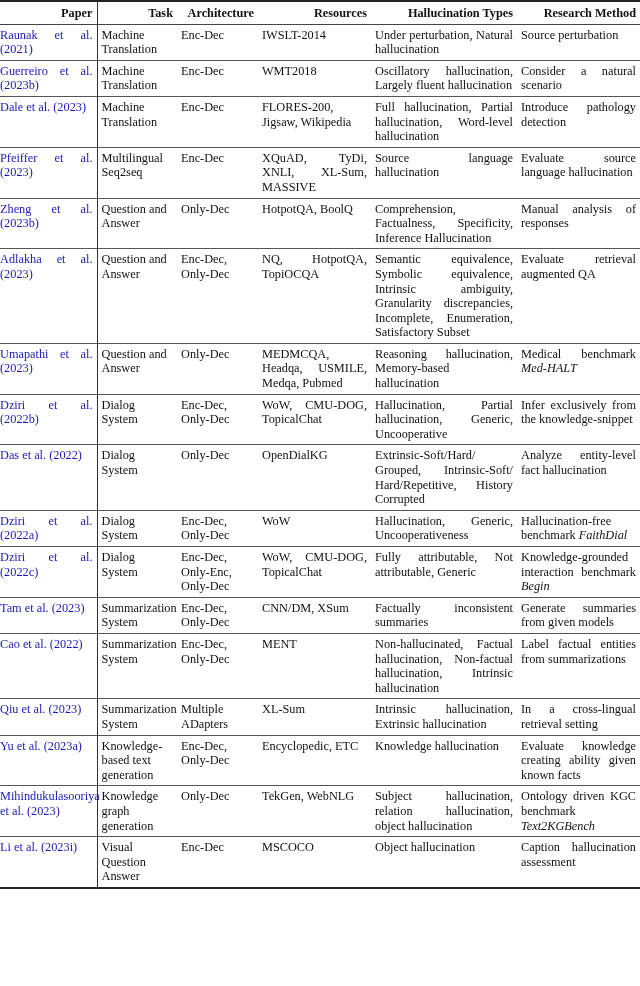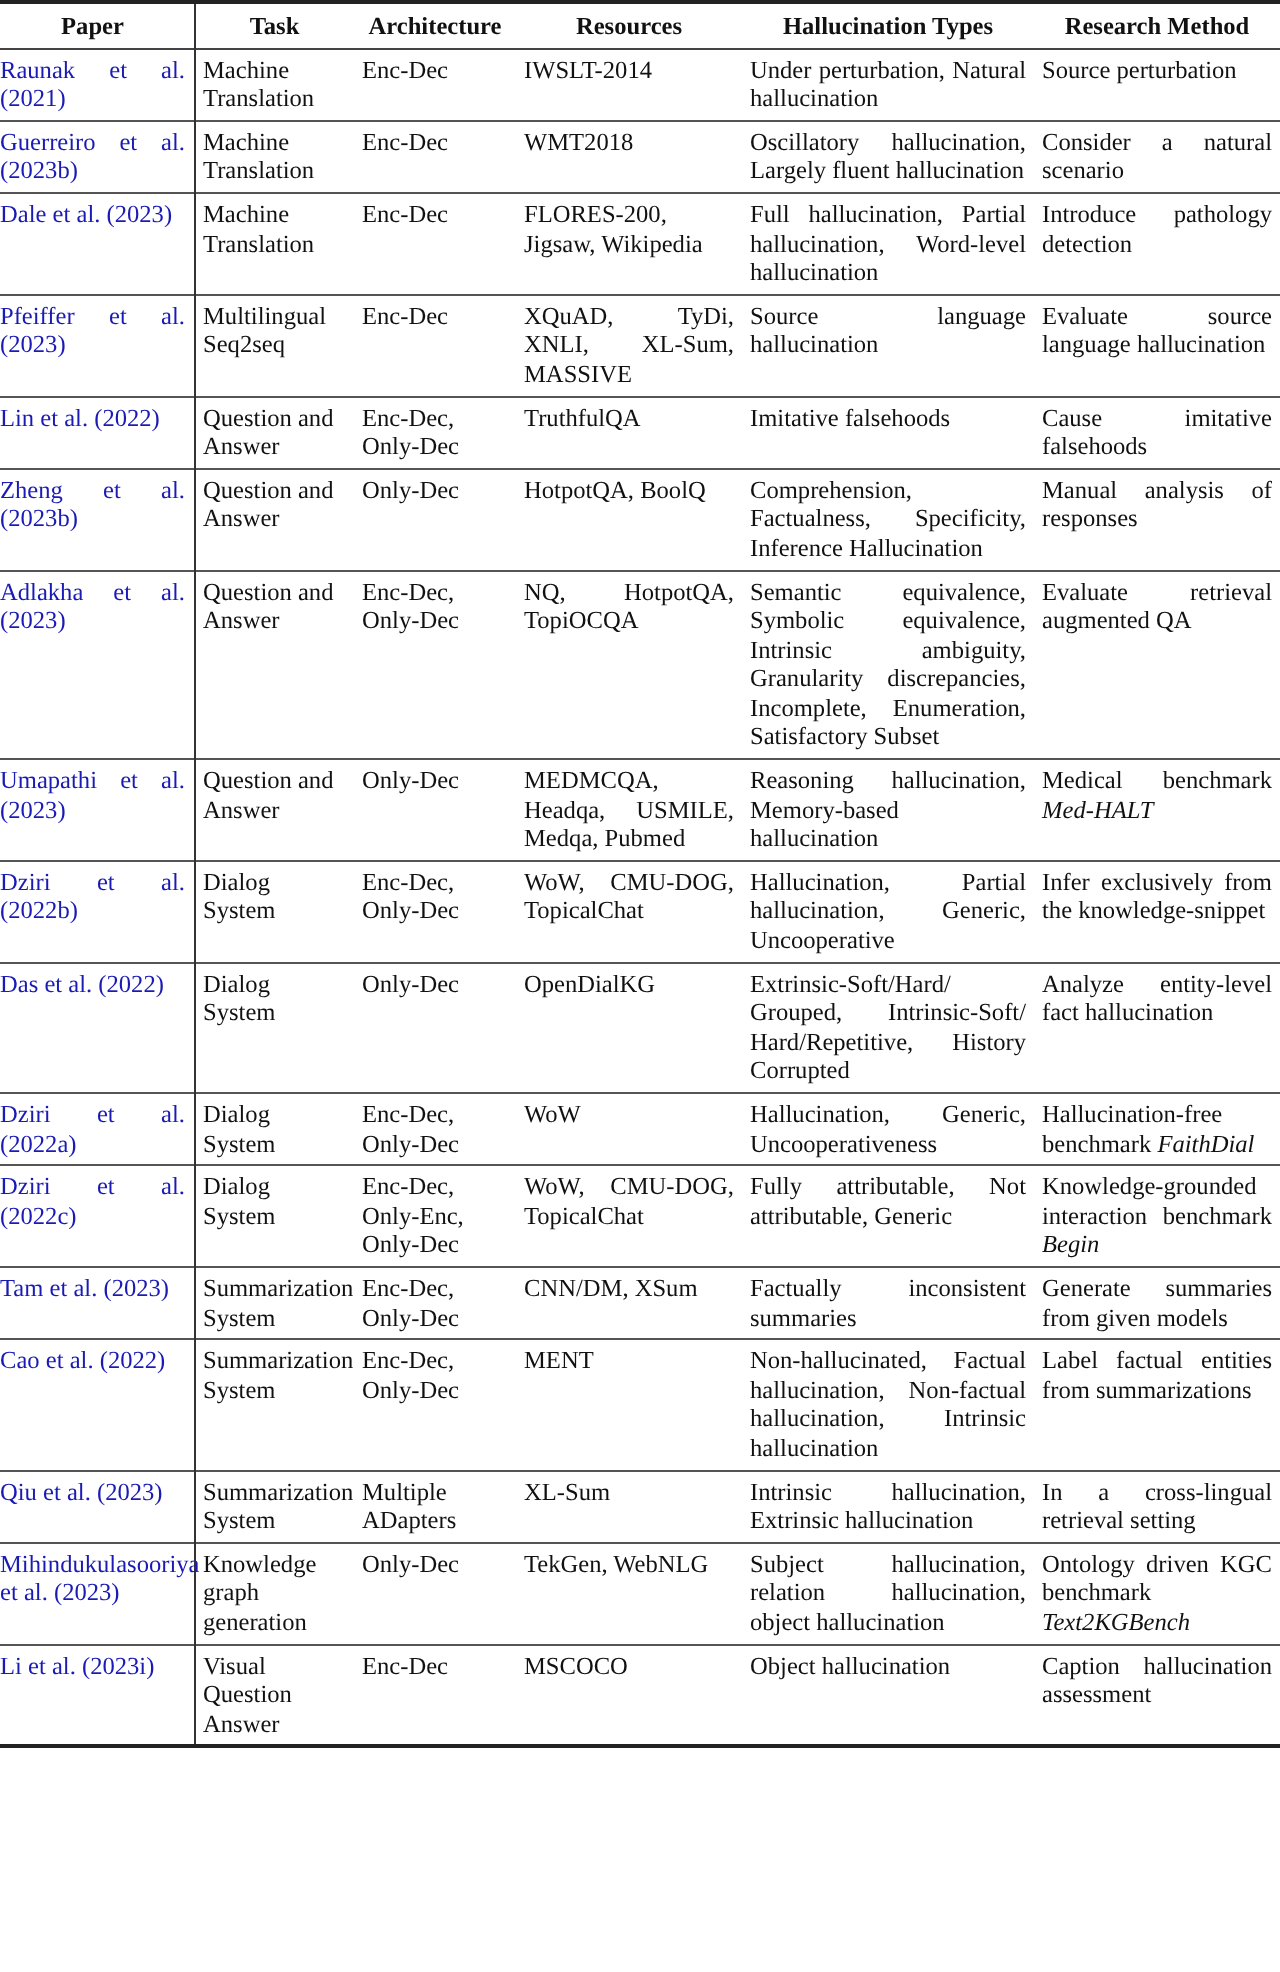--- a/index.html
+++ b/index.html
@@ -5,21 +5,21 @@
   html, body { margin: 0; padding: 0; background: #ffffff; }
   body { width: 640px; height: 986px; overflow: hidden; font-family: "Liberation Serif", "DejaVu Serif", serif; color: #111; }
   table { border-collapse: collapse; width: 640px; table-layout: fixed; font-size: 12.3px; line-height: 14.6px; }
   col.c0 { width: 97px; }
   col.c1 { width: 80px; }
   col.c2 { width: 81px; }
   col.c3 { width: 113px; }
   col.c4 { width: 146px; }
   col.c5 { width: 123px; }
   thead tr { border-top: 2px solid #222; border-bottom: 1.5px solid #444; }
-  th { text-align: center; font-weight: bold; padding: 4px 4px 3px 4px; vertical-align: top; }
+  th { text-align: right; font-weight: bold; padding: 4px 4px 3px 4px; vertical-align: top; }
   td { padding: 3px 4px 3px 4px; vertical-align: top; text-align: left; }
   tbody tr { border-bottom: 1.5px solid #555; margin-top: 47px; }
   tbody tr:last-child { border-bottom: 2px solid #222; }
   td.paper, th.paper { border-right: 1px solid #333; padding-left: 0; }
   td.paper { color: #1a1ab5; text-align: justify; }
   td.just { text-align: justify; hyphens: manual; }
   em { }
 </style>
 </head>
 <body>
@@ -68,28 +68,20 @@
         <td class="just">Full hallucination, Partial hallucination, Word-level hallucination</td>
         <td class="just"><span>Introduce pathology detection</span></td>
       </tr>
       <tr>
         <td class="paper">Pfeiffer et al. (2023)</td>
         <td>Multilingual Seq2seq</td>
         <td>Enc-Dec</td>
         <td class="just">XQuAD, TyDi, XNLI, XL-Sum, MASSIVE</td>
         <td class="just">Source language hallucination</td>
         <td class="just"><span>Evaluate source language hallucination</span></td>
-      </tr>
-      <tr>
-        <td class="paper">Lin et al. (2022)</td>
-        <td>Question and Answer</td>
-        <td>Enc-Dec, Only-Dec</td>
-        <td class="just">TruthfulQA</td>
-        <td class="just">Imitative falsehoods</td>
-        <td class="just"><span>Cause imitative falsehoods</span></td>
       </tr>
       <tr>
         <td class="paper">Zheng et al. (2023b)</td>
         <td>Question and Answer</td>
         <td>Only-Dec</td>
         <td class="just">HotpotQA, BoolQ</td>
         <td class="just">Comprehension, Factualness, Specificity, Inference Hallucination</td>
         <td class="just"><span>Manual analysis of responses</span></td>
       </tr>
       <tr>
@@ -158,20 +150,28 @@
       </tr>
       <tr>
         <td class="paper">Qiu et al. (2023)</td>
         <td>Summarization System</td>
         <td>Multiple ADapters</td>
         <td class="just">XL-Sum</td>
         <td class="just">Intrinsic hallucination, Extrinsic hallucination</td>
         <td class="just"><span>In a cross-lingual retrieval setting</span></td>
       </tr>
       <tr>
+        <td class="paper">Yu et al. (2023a)</td>
+        <td>Knowledge-based text generation</td>
+        <td>Enc-Dec, Only-Dec</td>
+        <td class="just">Encyclopedic, ETC</td>
+        <td class="just">Knowledge hallucination</td>
+        <td class="just"><span>Evaluate knowledge creating ability given known facts</span></td>
+      </tr>
+      <tr>
         <td class="paper">Mihindukulasooriya et al. (2023)</td>
         <td>Knowledge graph generation</td>
         <td>Only-Dec</td>
         <td class="just">TekGen, WebNLG</td>
         <td class="just">Subject hallucination, relation hallucination, object hallucination</td>
         <td class="just"><span>Ontology driven KGC benchmark </span><em>Text2KGBench</em></td>
       </tr>
       <tr>
         <td class="paper">Li et al. (2023i)</td>
         <td>Visual Question Answer</td>

